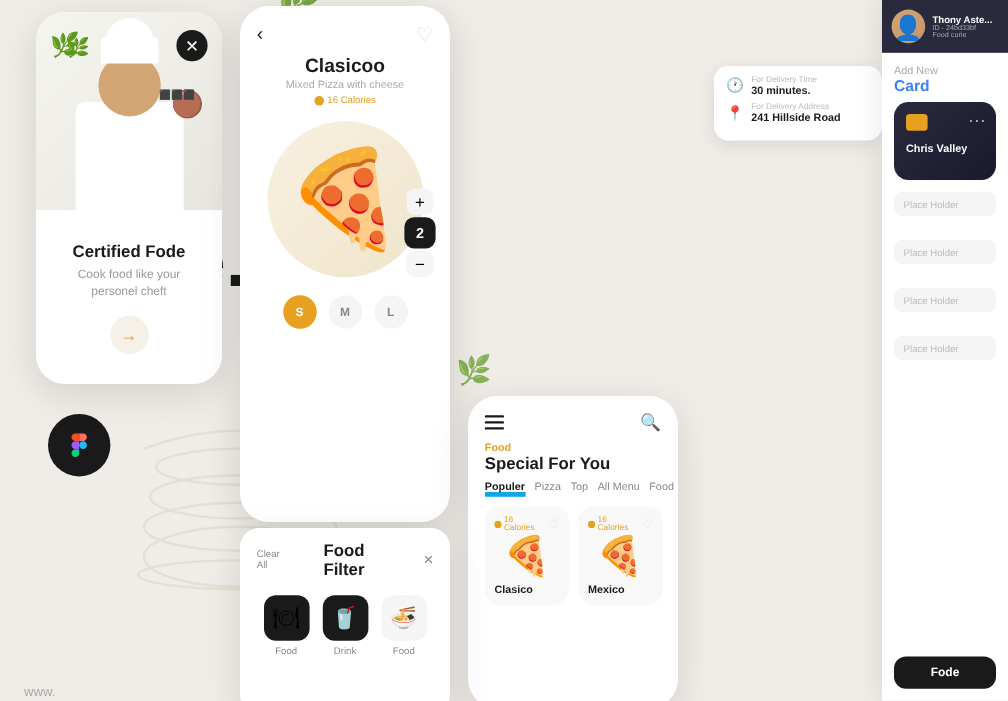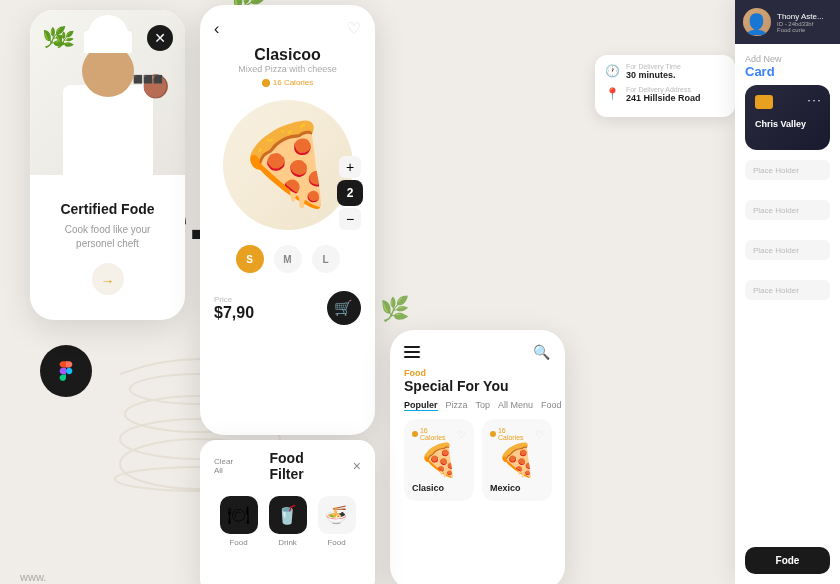--- a/index.html
+++ b/index.html
@@ -378,21 +378,21 @@
     }
     .cat-tab {
       font-size: 9px;
       color: #888;
       cursor: pointer;
       white-space: nowrap;
     }
     .cat-tab.active {
       color: #1a1a1a;
       font-weight: 700;
-      border-bottom: 1px solid #0ea5e9;
+      border-bottom: 4px solid #0ea5e9;
     }
     .food-cards-row {
       display: flex;
       gap: 8px;
       padding: 0 14px;
     }
     .food-card-sm {
       background: #f8f8f8;
       border-radius: 12px;
       padding: 8px;
@@ -525,21 +525,21 @@
       justify-content: center;
     }
     .user-avatar-emoji {
       font-size: 20px;
     }
     .user-info {
       flex: 1;
     }
     .user-name-sm {
       font-size: 8px;
-      font-weight: 400;
+      font-weight: 700;
       color: #fff;
     }
     .user-id-sm {
       font-size: 6px;
       color: #aaa;
     }
     .user-role-sm {
       font-size: 6px;
       color: #aaa;
     }
@@ -765,29 +765,20 @@
       <div class="qty-btn">+</div>
       <div class="qty-num">2</div>
       <div class="qty-btn">−</div>
     </div>
   </div>
   <div class="size-selector">
     <div class="size-btn active">S</div>
     <div class="size-btn inactive">M</div>
     <div class="size-btn inactive">L</div>
   </div>
-  <div class="pizza-price-row">
-    <div>
-      <div class="price-label">Price</div>
-      <div class="price-value">$7,90</div>
-    </div>
-    <div class="cart-btn">
-      <span style="font-size:15px;">🛒</span>
-    </div>
-  </div>
 </div>
 
 <div class="screen-list">
   <div class="list-header">
     <div class="hamburger-icon">
       <div class="ham-line"></div>
       <div class="ham-line"></div>
       <div class="ham-line"></div>
     </div>
     <span class="search-icon-sm">🔍</span>

